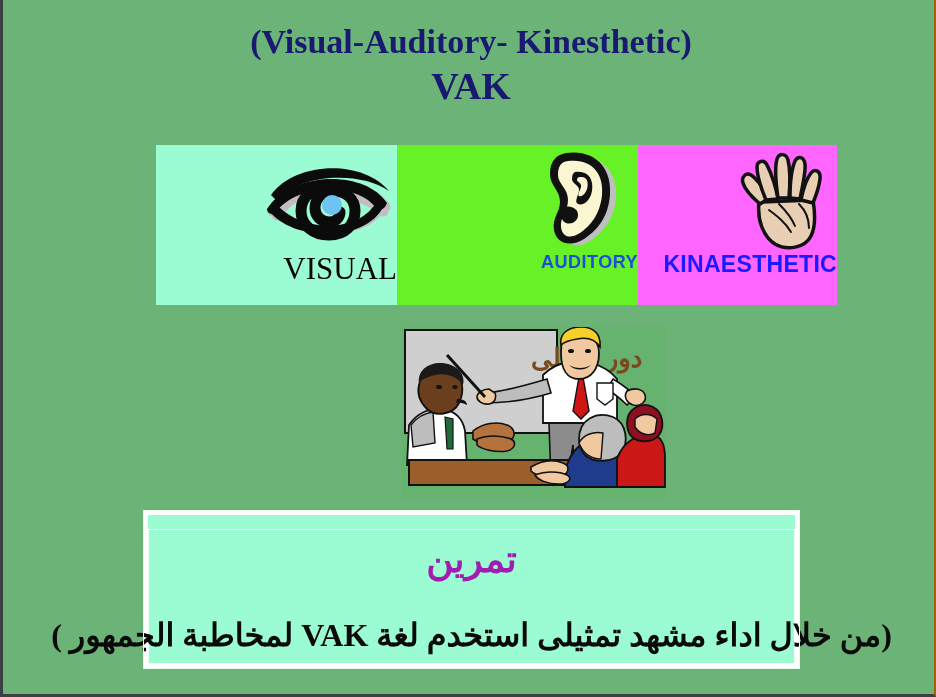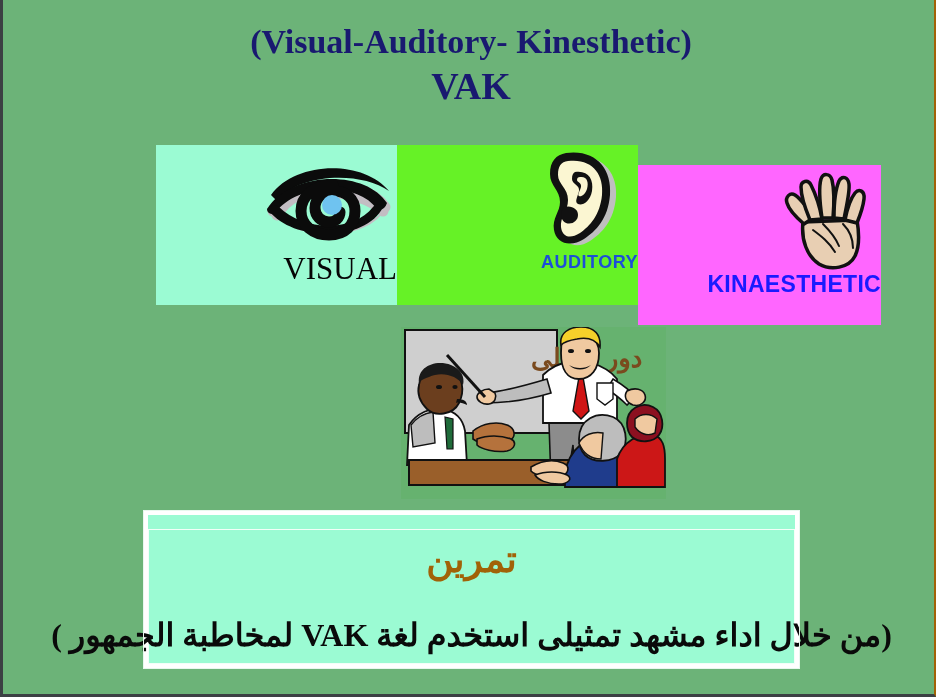--- a/index.html
+++ b/index.html
@@ -59,21 +59,21 @@
     position: relative;
     height: 100%;
     box-sizing: border-box;
     display: flex;
     flex-direction: column;
     align-items: flex-end;
     justify-content: flex-start;
   }
   #box-visual { width: 241px; background: #9bfbd3; }
   #box-auditory { width: 241px; background: #66f226; }
-  #box-kinaesthetic { width: 243px; background: #ff66ff; margin-top: 20px; }
+  #box-kinaesthetic { width: 199px; background: #ff66ff; }
 
   .modality-icon {
     height: 104px;
     display: flex;
     align-items: center;
     justify-content: center;
     padding-top: 4px;
   }
   .modality-label {
     font-size: 27px;
@@ -130,21 +130,21 @@
     padding: 10px 16px 0 16px;
     display: flex;
     flex-direction: column;
     align-items: center;
   }
   #exercise-heading {
     direction: rtl;
     font-family: "Liberation Serif", serif;
     font-weight: bold;
     font-size: 37px;
-    color: #a16207;
+    color: #a21caf;
     line-height: 1.1;
     margin-bottom: 34px;
   }
   #exercise-body {
     direction: rtl;
     font-family: "Liberation Serif", serif;
     font-weight: bold;
     font-size: 32px;
     color: #0a0a0a;
     line-height: 1.25;

